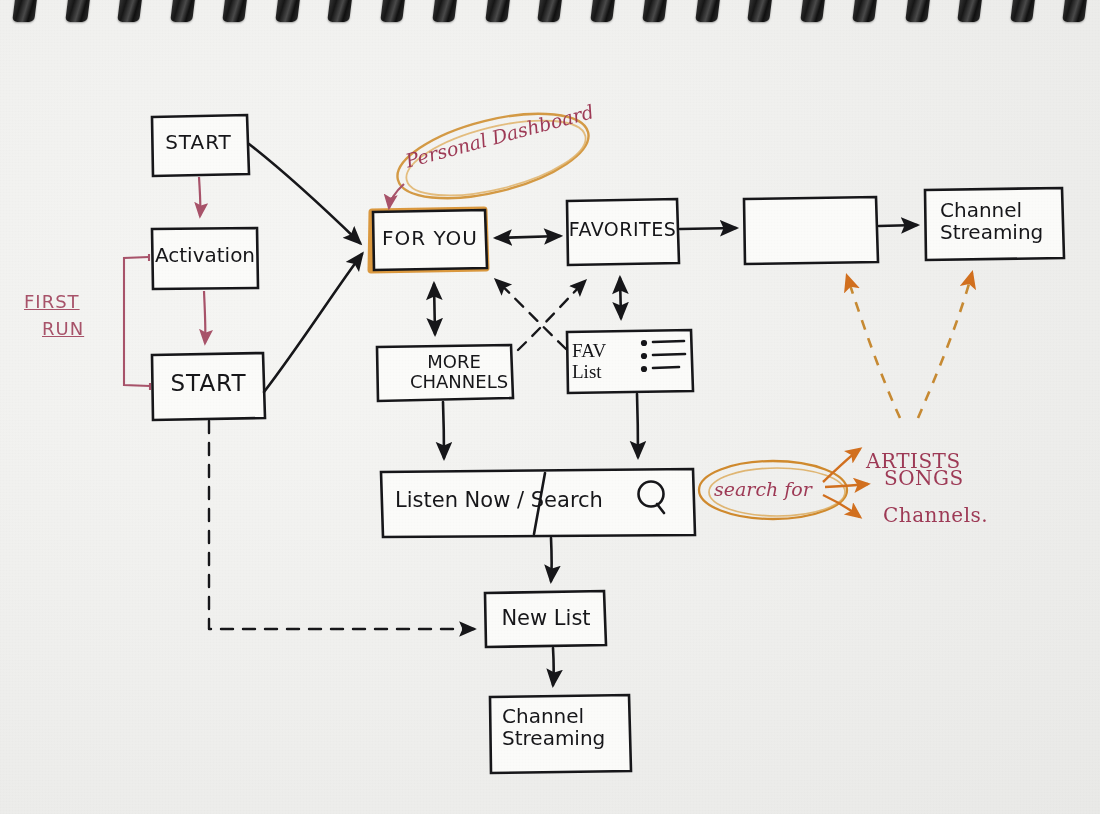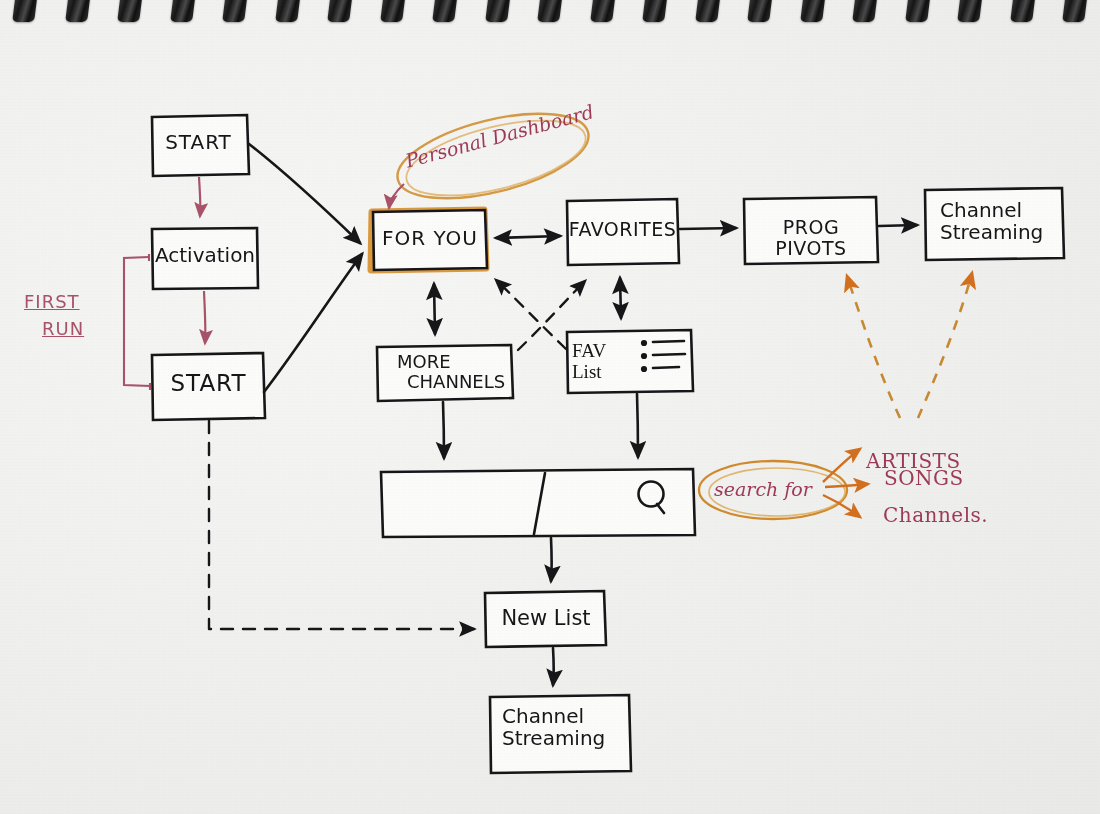--- a/index.html
+++ b/index.html
@@ -258,37 +258,37 @@
   <div class="node-label" style="left:152px;top:131px;width:93px;font-size:20px;letter-spacing:1px;">START</div>
 
   <div class="node-label" style="left:152px;top:244px;width:106px;font-size:20px;">Activation</div>
 
   <div class="node-label" style="left:152px;top:371px;width:113px;font-size:23px;letter-spacing:1px;">START</div>
 
   <div class="node-label" style="left:373px;top:227px;width:114px;font-size:20px;letter-spacing:1px;">FOR YOU</div>
 
   <div class="node-label" style="left:566px;top:219px;width:113px;font-size:19px;letter-spacing:.5px;">FAVORITES</div>
 
-  <div class="node-label" style="left:744px;top:217px;width:134px;font-size:19px;letter-spacing:.5px;">PROG PIVOTS</div>
 
   <div class="node-label" style="left:928px;top:199px;width:132px;font-size:20px;text-align:left;padding-left:12px;">
     <div>Channel</div>
     <div>Streaming</div>
   </div>
 
-  <div class="node-label" style="left:377px;top:352px;width:134px;font-size:18px;text-align:left;padding-left:20px;">
+  <div class="node-label" style="left:377px;top:352px;width:134px;font-size:18px;text-align:center;padding-left:10px;">
     <div>MORE</div>
     <div style="padding-left:10px;">CHANNELS</div>
   </div>
 
   <div class="node-label" style="left:572px;top:340px;width:64px;font-size:19px;text-align:left;font-family:Liberation Serif, serif;">
     <div>FAV</div>
     <div>List</div>
   </div>
 
+  <div class="node-label" style="left:395px;top:489px;width:250px;font-size:21px;text-align:left;">Listen Now  /  Search</div>
 
   <div class="node-label" style="left:487px;top:607px;width:118px;font-size:21px;">New List</div>
 
   <div class="node-label" style="left:494px;top:705px;width:134px;font-size:20px;text-align:left;padding-left:8px;">
     <div>Channel</div>
     <div>Streaming</div>
   </div>
 
   <div class="pink-label" style="left:24px;top:288px;font-size:18px;letter-spacing:1px;line-height:1.5;text-decoration:underline;">
     <div>FIRST</div>

